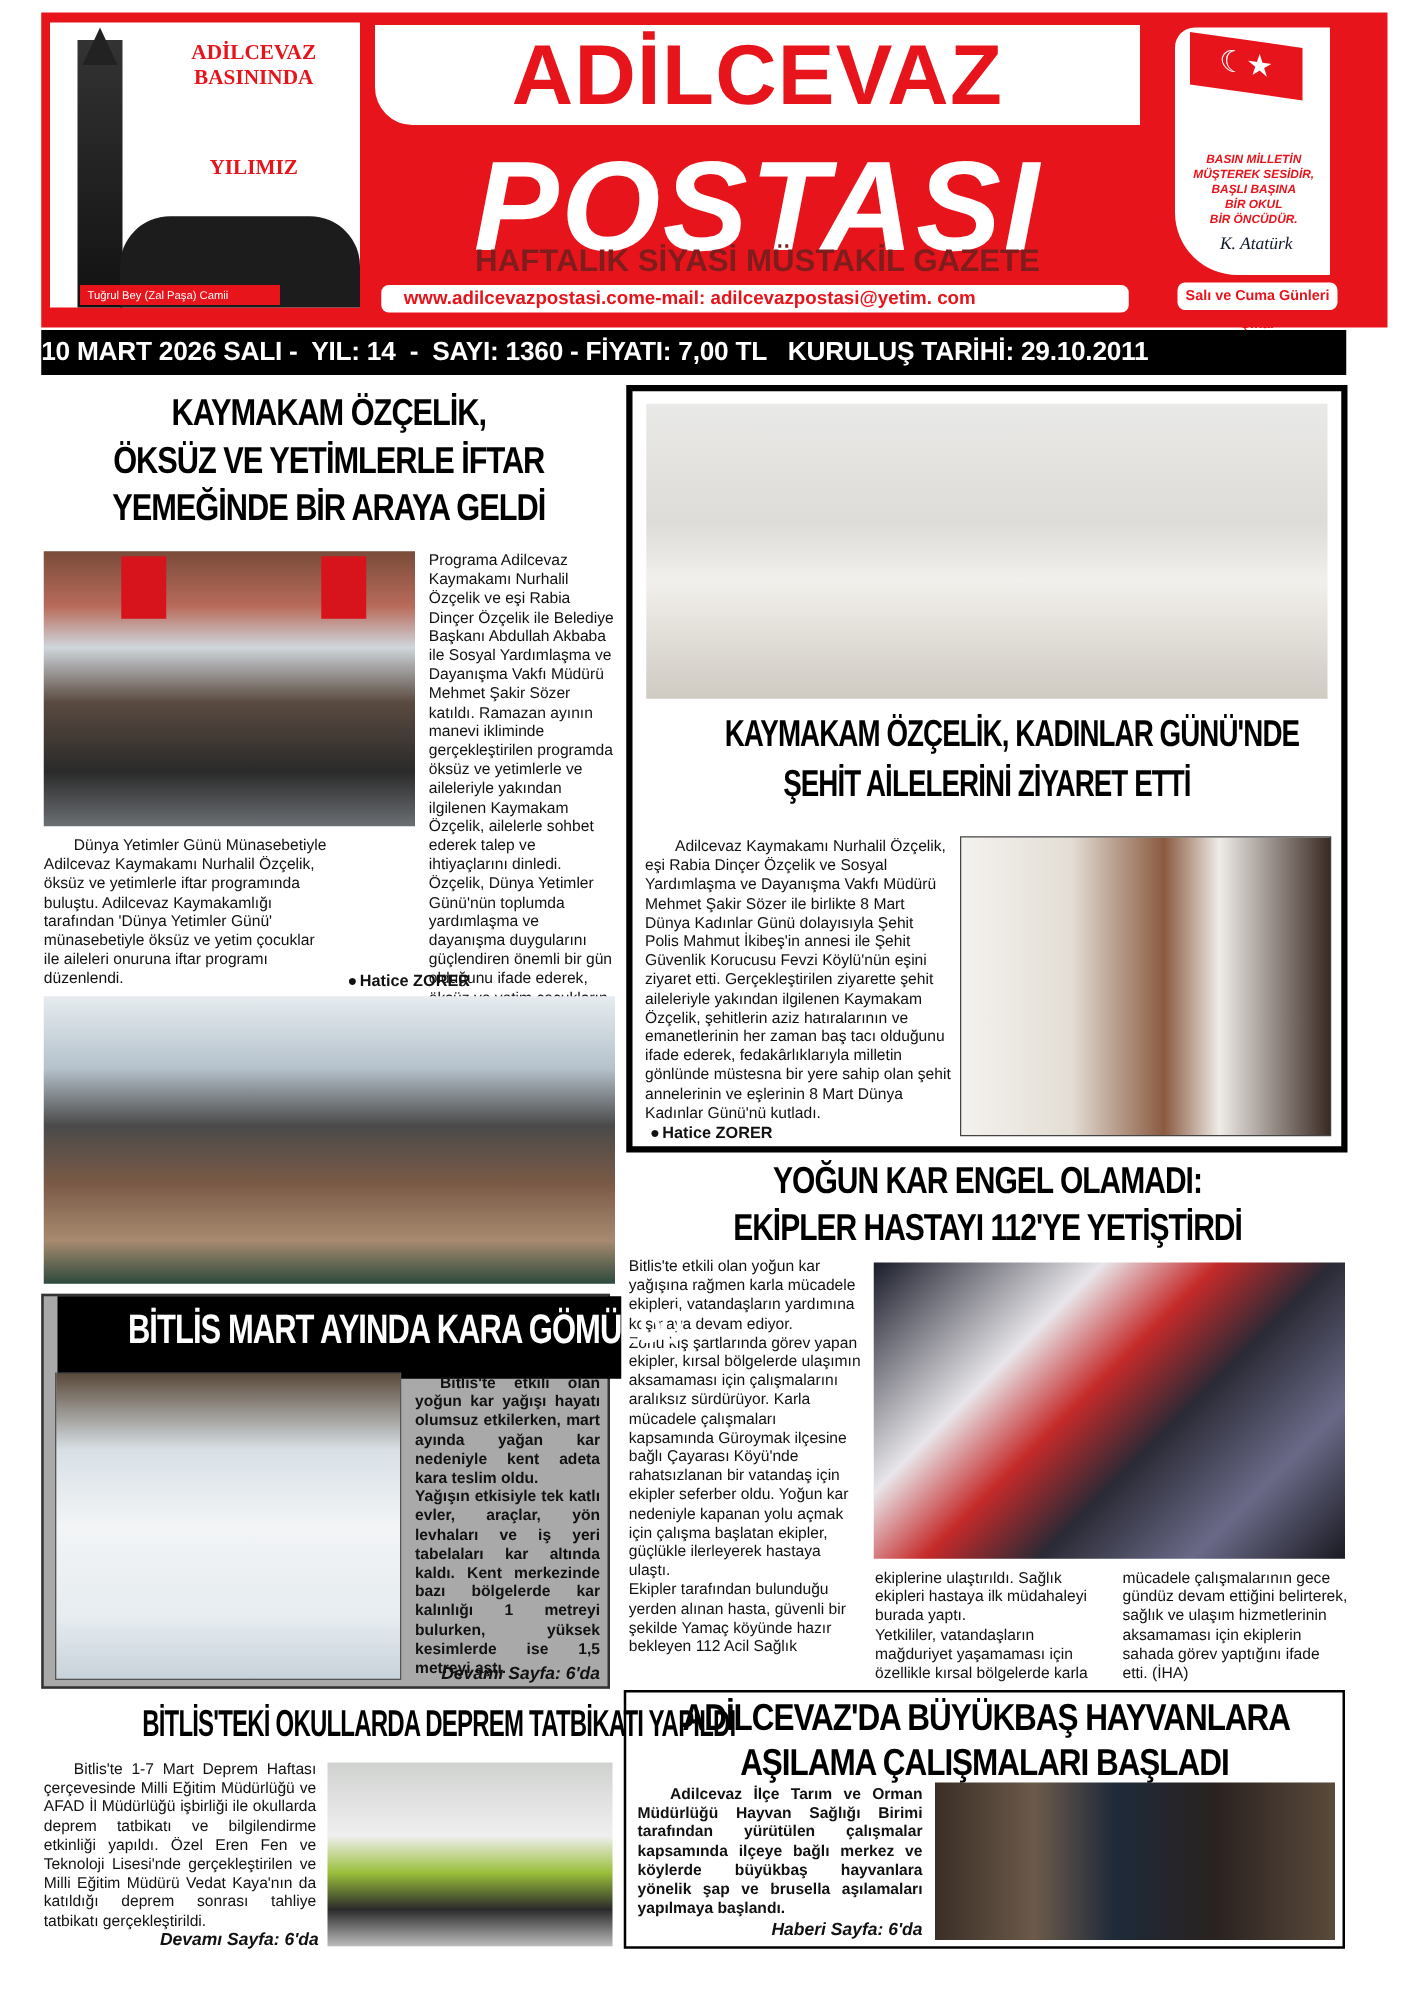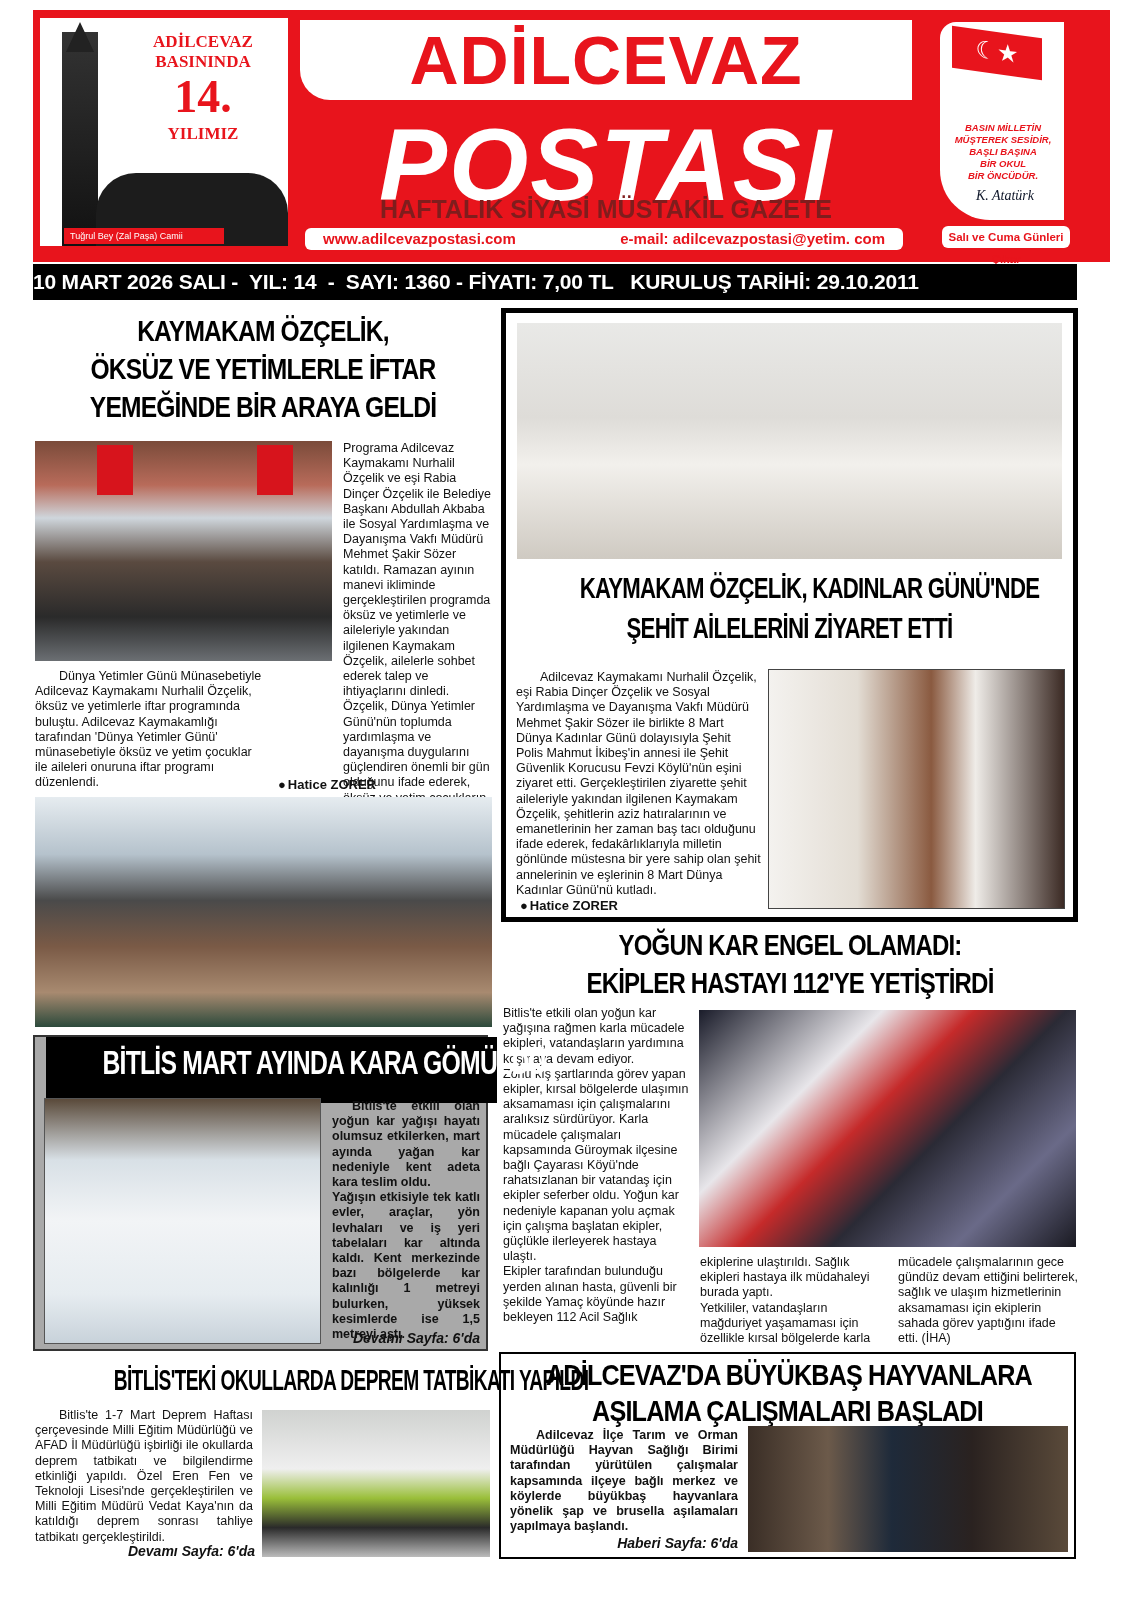--- a/index.html
+++ b/index.html
@@ -13,21 +13,21 @@
 .anniv .num{position:absolute;left:78px;top:56px;width:170px;text-align:center;color:#e8141c;font-family:"Liberation Serif",serif;font-weight:bold;font-size:46px;line-height:46px;}
 .anniv .t2{position:absolute;left:78px;top:106px;width:170px;text-align:center;color:#e8141c;font-family:"Liberation Serif",serif;font-weight:bold;font-size:17px;}
 .minaret{position:absolute;left:22px;top:14px;width:36px;height:215px;background:linear-gradient(#333,#111);}
 .minaret:before{content:"";position:absolute;left:4px;top:-10px;border-left:14px solid transparent;border-right:14px solid transparent;border-bottom:30px solid #222;}
 .mosque{position:absolute;left:56px;top:155px;width:192px;height:74px;background:#1c1c1c;border-radius:40px 40px 0 0;}
 .mosque-cap{position:absolute;left:24px;top:210px;width:160px;height:16px;background:#e8141c;color:#fff;font-size:9px;line-height:16px;padding-left:6px;}
 .logo-top{left:300px;top:20px;width:612px;height:80px;background:#fff;border-radius:0 0 0 30px;}
 .logo-top span{display:block;text-align:center;color:#e8141c;font-weight:bold;font-size:68px;line-height:80px;letter-spacing:1px;}
 .logo-main{left:300px;top:100px;width:612px;height:96px;text-align:center;color:#fff;font-weight:bold;font-style:italic;font-size:102px;line-height:100px;letter-spacing:2px;margin-top:15px;}
 .tagline{left:300px;top:194px;width:612px;text-align:center;color:#7f1d1d;font-weight:bold;font-size:25px;line-height:30px;}
-.contact{left:305px;top:228px;width:598px;height:22px;background:#fff;border-radius:6px;display:flex;justify-content:space-between;padding:0 18px;color:#e8141c;font-weight:bold;font-size:15px;line-height:22px;}
+.contact{left:305px;top:228px;width:598px;height:22px;background:#fff;border-radius:6px;display:flex;padding:0 18px;color:#e8141c;font-weight:bold;font-size:15px;line-height:22px;}
 .quote{left:940px;top:22px;width:124px;height:198px;background:#fff;border-radius:16px 0 0 50px;}
 .flag{position:absolute;left:12px;top:10px;width:90px;height:42px;background:#e8141c;transform:skewY(8deg);color:#fff;font-size:24px;line-height:40px;text-align:center;}
 .quote-text{position:absolute;left:4px;top:100px;width:118px;text-align:center;color:#e8141c;font-weight:bold;font-style:italic;font-size:9.5px;line-height:12px;}
 .sig{position:absolute;left:10px;top:166px;width:110px;text-align:center;color:#0f172a;font-family:"Liberation Serif",serif;font-style:italic;font-size:14px;}
 .days{left:942px;top:226px;width:128px;height:22px;background:#fff;border-radius:6px;color:#e8141c;font-weight:bold;font-size:11.5px;line-height:22px;text-align:center;}
 
 .infobar{left:33px;top:264px;width:1044px;height:36px;background:#000;color:#fff;font-weight:bold;font-size:21px;line-height:36px;white-space:pre;letter-spacing:-0.2px;}
 
 .hl{font-family:"Liberation Sans",sans-serif;font-weight:bold;text-align:center;color:#000;transform-origin:center;letter-spacing:-1px;}
 .body{font-size:12.5px;line-height:15.2px;color:#111;}
@@ -37,21 +37,20 @@
 .cont{font-weight:bold;font-style:italic;font-size:14px;text-align:right;}
 </style>
 </head>
 <body>
 
 <div class="abs masthead"></div>
 <div class="abs anniv">
   <div class="minaret"></div>
   <div class="mosque"></div>
   <div class="t1"><span>ADİLCEVAZ</span><br><span>BASININDA</span></div>
-  <div class="num">14.</div>
   <div class="t2">YILIMIZ</div>
   <div class="mosque-cap">Tuğrul Bey (Zal Paşa) Camii</div>
 </div>
 <div class="abs logo-top">
     <span>ADİLCEVAZ</span>
   </div>
 <div class="abs logo-main">POSTASI</div>
 <div class="abs tagline">HAFTALIK SİYASİ MÜSTAKİL GAZETE</div>
 <div class="abs contact">
   <span>www.adilcevazpostasi.com</span>

